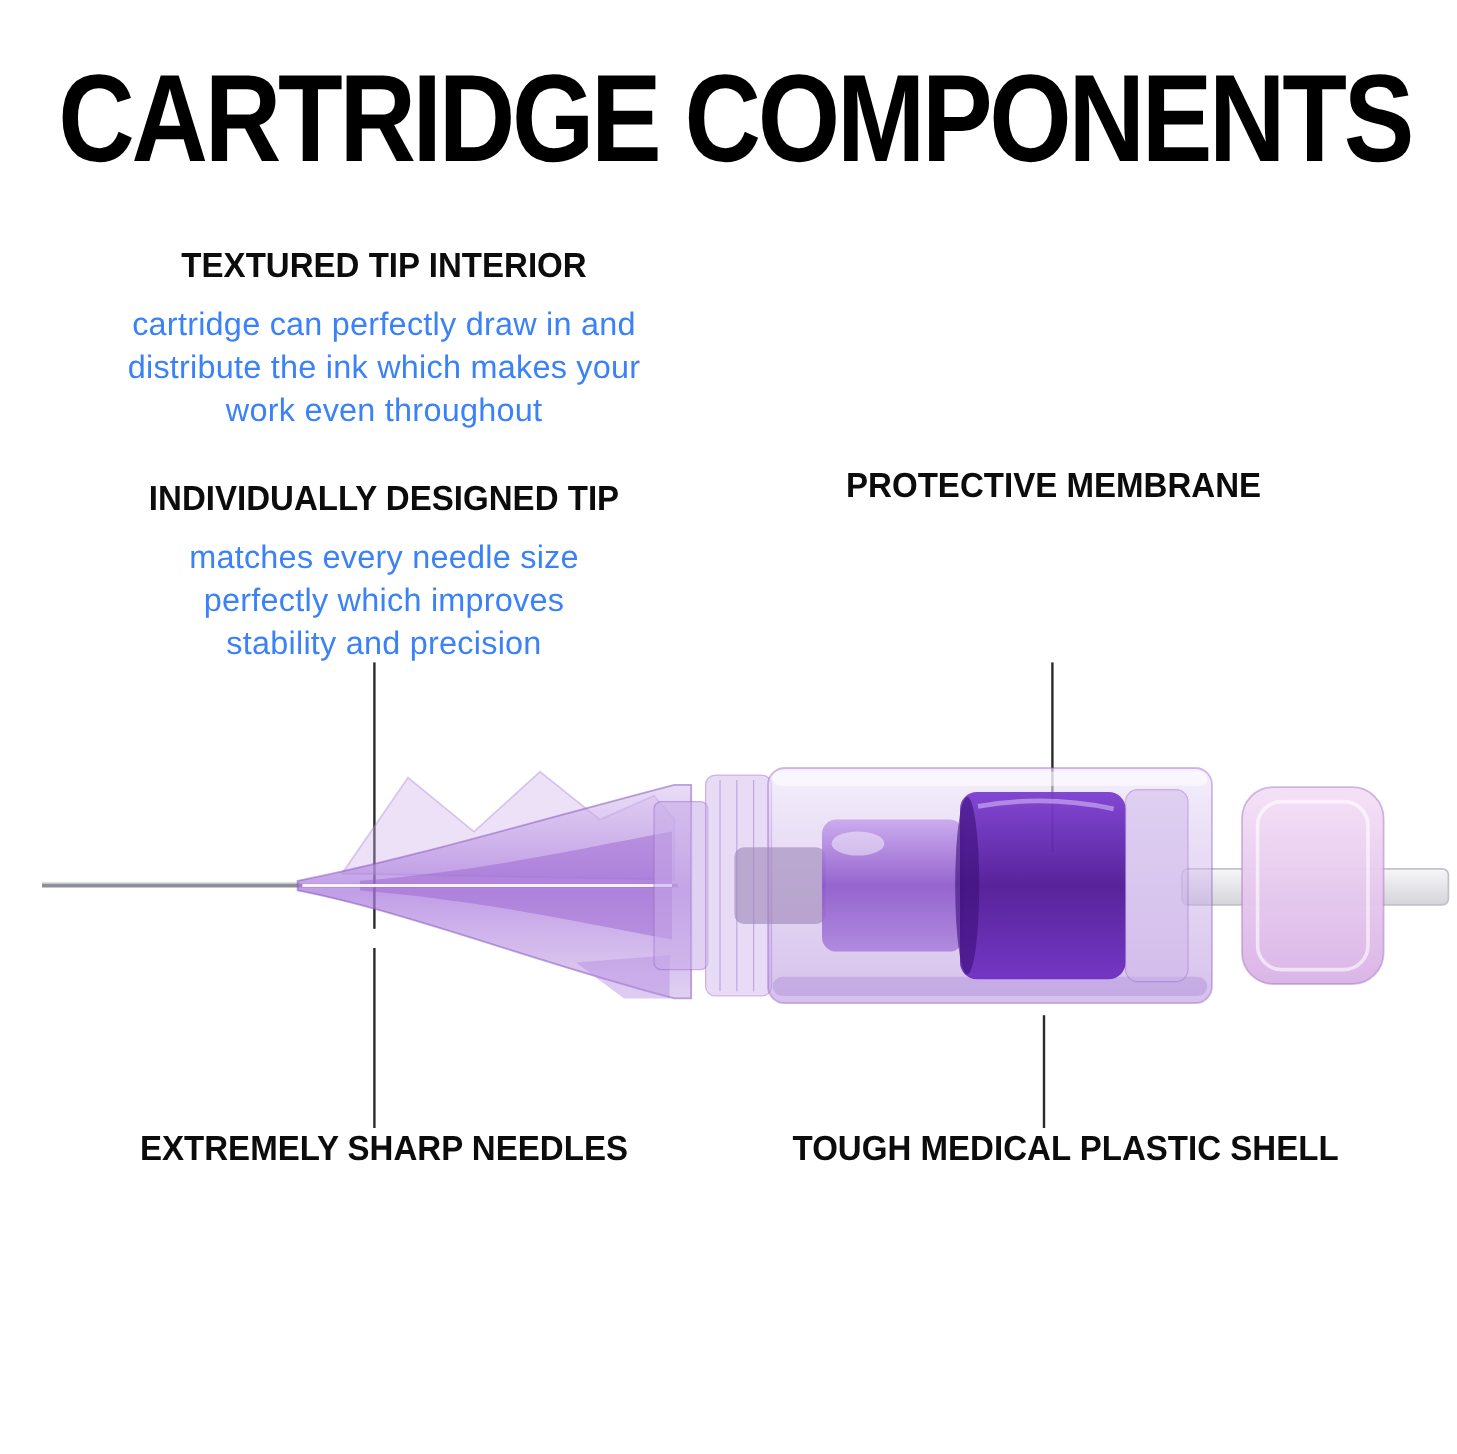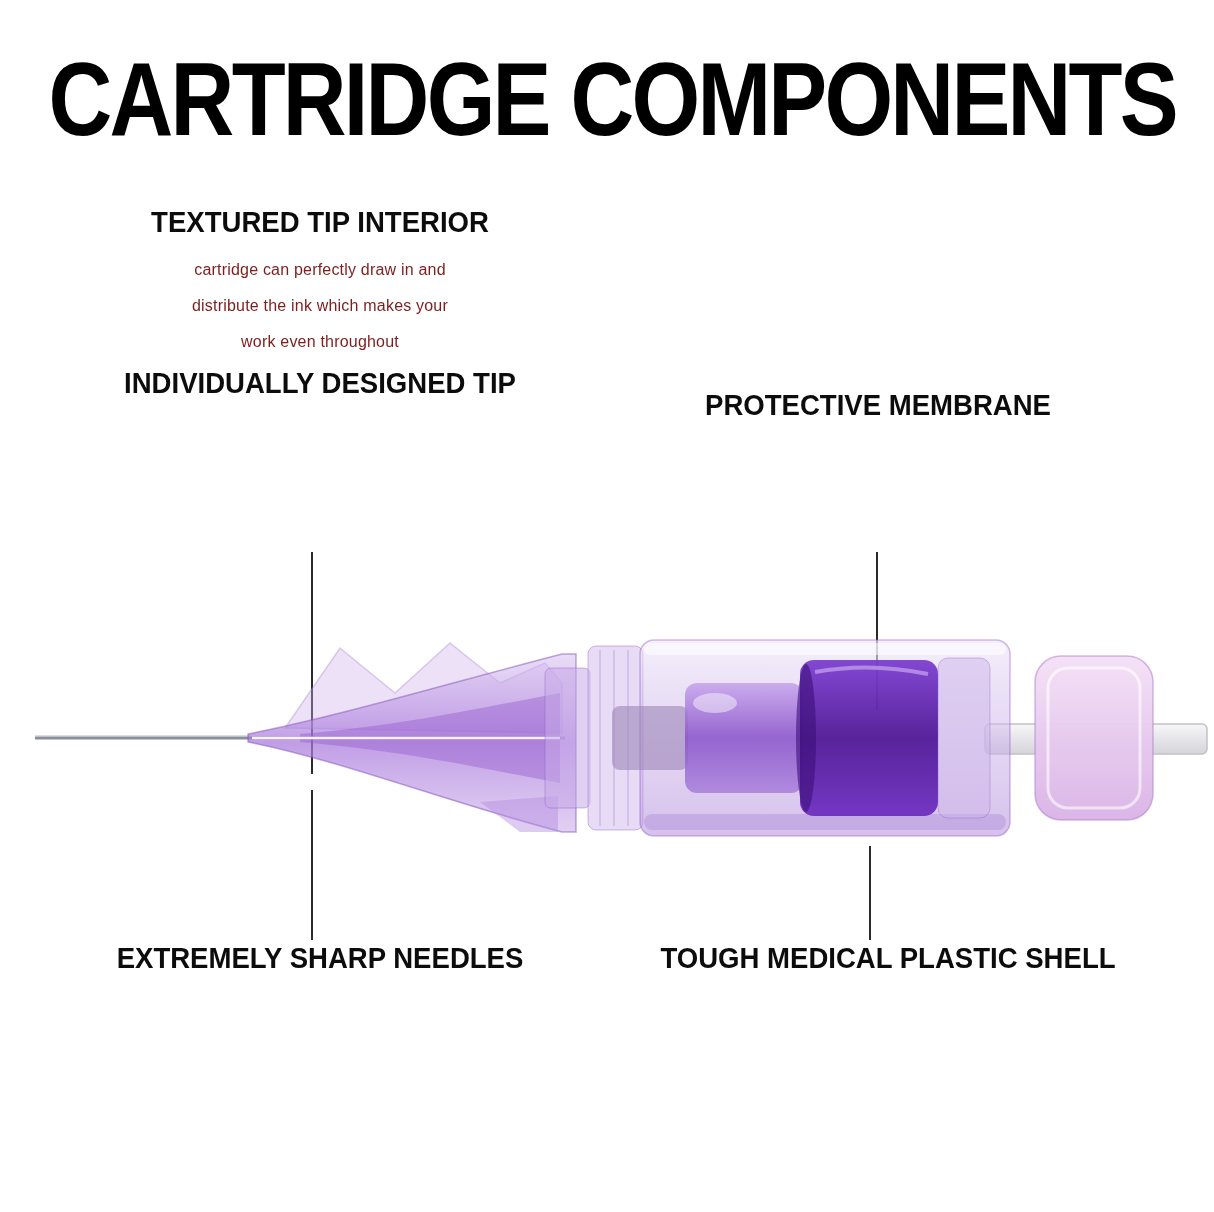--- a/index.html
+++ b/index.html
@@ -19,26 +19,26 @@
     color:#000;
     white-space:nowrap;
   }
   .callout { position:absolute; text-align:center; }
   .callout .heading {
     font-size:29px; font-weight:800; margin:0 0 13px 0;
     transform: scaleX(0.95); transform-origin:center;
     color:#0c0c0c; letter-spacing:0;
   }
   .callout .body-text {
-    font-size:16px; line-height:36px; margin:0;
+    font-size:27px; line-height:36px; margin:0;
     white-space:pre-line; letter-spacing:0.2px;
-    color:#7f1d1d; font-weight:500;
+    color:#3b82f6; font-weight:500;
   }
   #c-textured { left:85px;  top:206px; width:470px; }
-  #c-designed { left:85px;  top:367px; width:470px; }
+  #c-designed { left:85px;  top:400px; width:470px; }
   #c-membrane { left:648px; top:389px; width:460px; }
   #c-needles  { left:75px;  top:942px; width:490px; }
   #c-shell    { left:638px; top:942px; width:500px; }
 
   .vline { position:absolute; width:2px; background: var(--line, #2b2b2b); }
   #lineA { left:311px; top:552px; height:222px; }
   #lineB { left:876px; top:552px; height:158px; }
   #lineC { left:311px; top:790px; height:150px; }
   #lineD { left:869px; top:846px; height:94px;  }
 
@@ -51,20 +51,23 @@
 
 <div class="callout" id="c-textured">
   <div class="heading">TEXTURED TIP INTERIOR</div>
   <p class="body-text">cartridge can perfectly draw in and
 distribute the ink which makes your
 work even throughout</p>
 </div>
 
 <div class="callout" id="c-designed">
   <div class="heading">INDIVIDUALLY DESIGNED TIP</div>
+  <p class="body-text">matches every needle size
+perfectly which improves
+stability and precision</p>
 </div>
 
 <div class="callout" id="c-membrane">
   <div class="heading">PROTECTIVE MEMBRANE</div>
 </div>
 
 <div class="callout" id="c-needles">
   <div class="heading">EXTREMELY SHARP NEEDLES</div>
 </div>
 

